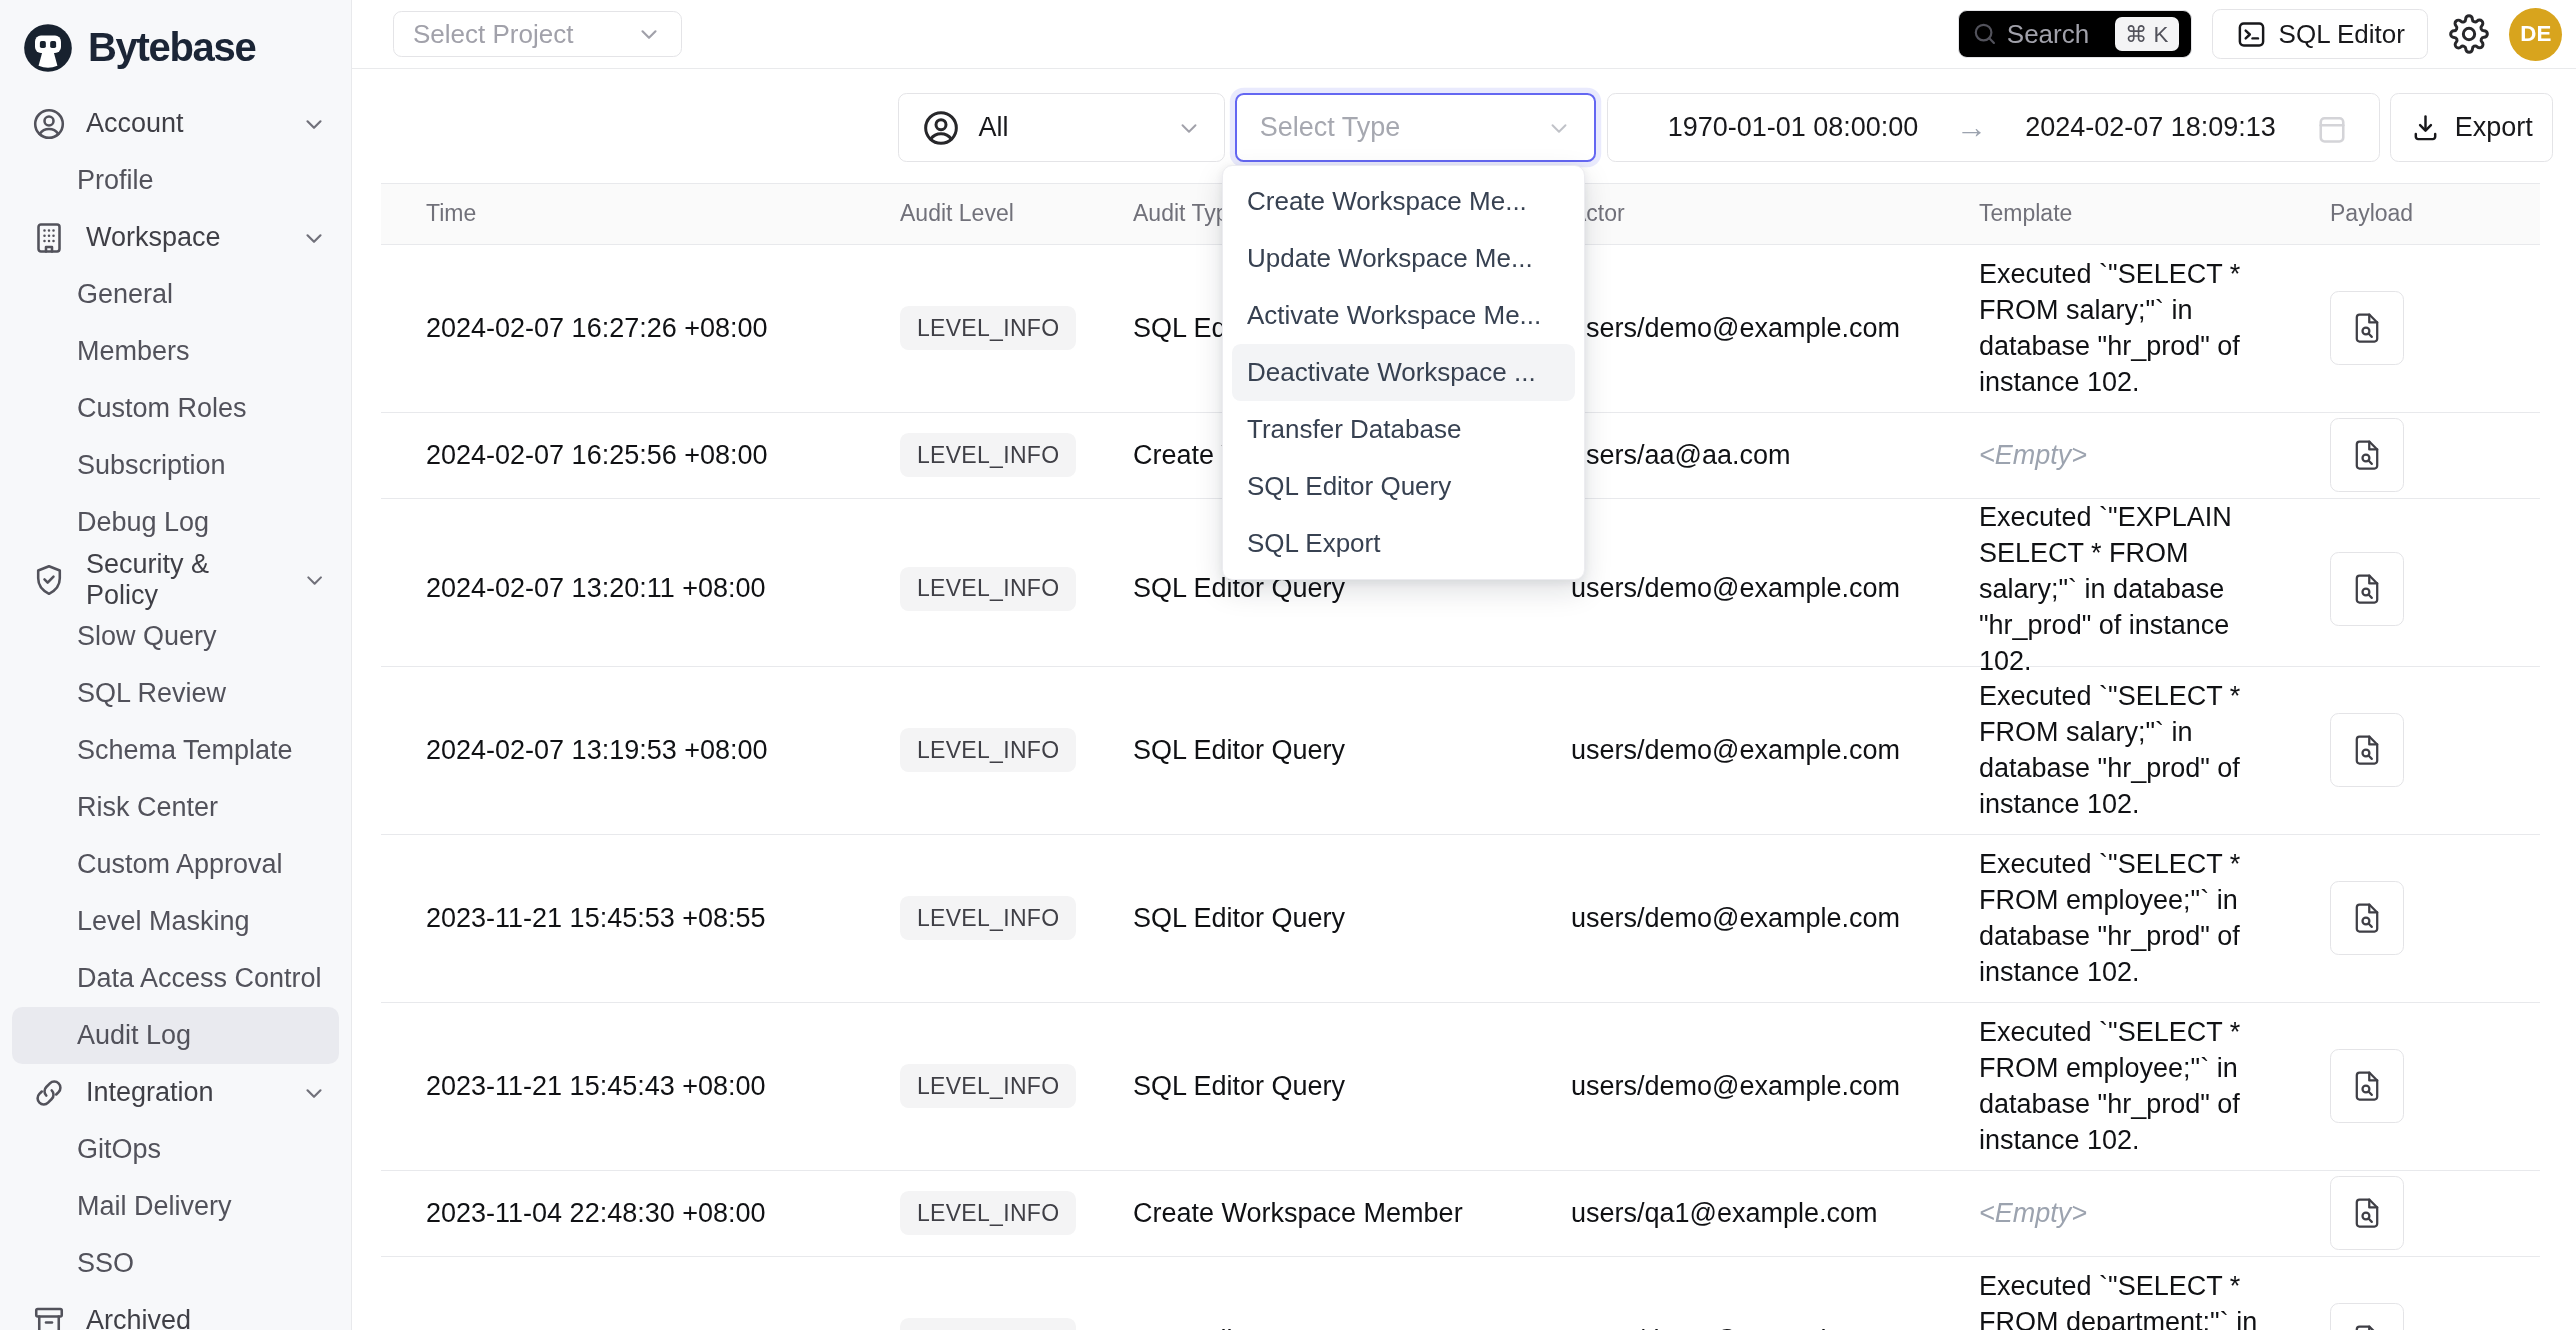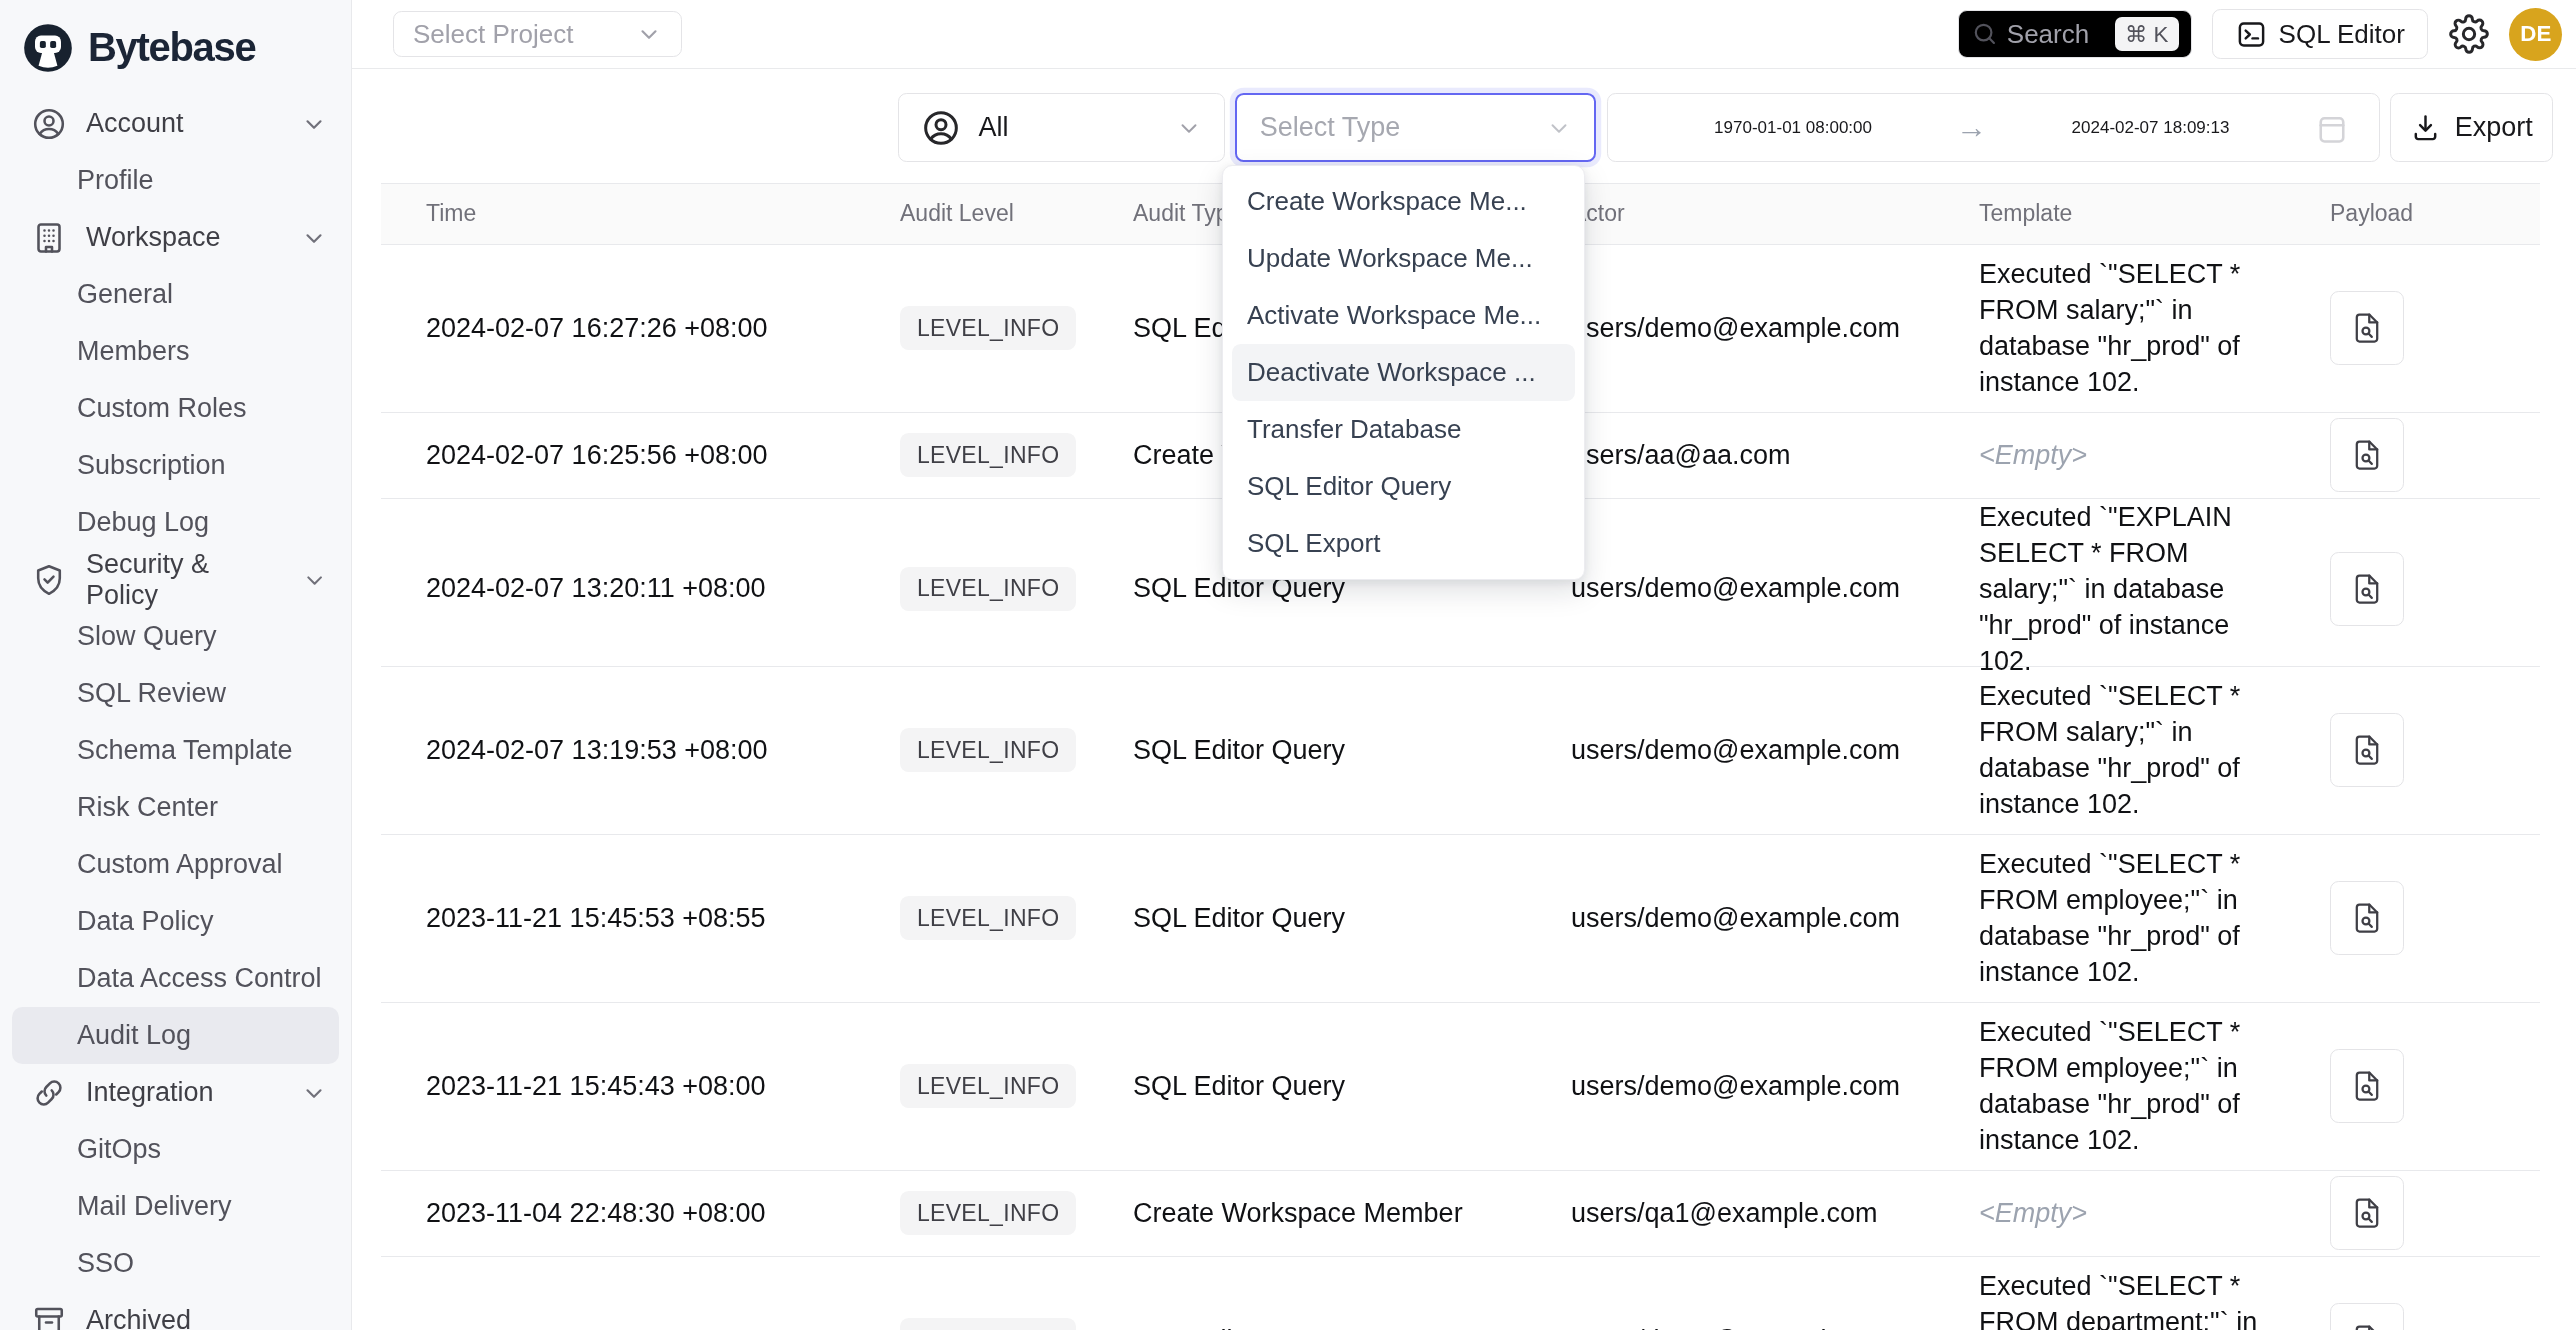--- a/index.html
+++ b/index.html
@@ -32,21 +32,21 @@
   .avatar { width:53px; height:53px; border-radius:50%; background:#d8a41d; color:#fff; font-size:22.3px; font-weight:700; display:flex; align-items:center; justify-content:center; cursor:pointer; }
 
   
   .filterbar { display:flex; align-items:center; justify-content:flex-end; gap:10.3px; margin:24px 23px 0 0; flex-shrink:0; }
   .fbox { height:69px; border:1.7px solid #e4e4e7; border-radius:8.6px; background:#fff; display:flex; align-items:center; font-size:27px; color:#18181b; cursor:pointer; }
   .actor-filter { width:327px; padding:0 22.3px; gap:17px; }
   .actor-filter .chev { margin-left:auto; color:#a1a1aa; }
   .type-filter { width:361px; padding:0 22.3px; border:2.6px solid #6467f2; box-shadow:0 0 0 5.2px rgba(100,103,242,0.14); color:#a6a8b0; justify-content:space-between; }
   .type-filter .chev { color:#c0c2c8; }
   .daterange { width:773px; padding:0 29px; cursor:default; }
-  .dr-val { flex:1; text-align:center; font-size:17px; color:#18181b; white-space:nowrap; }
+  .dr-val { flex:1; text-align:center; font-size:27px; color:#18181b; white-space:nowrap; }
   .dr-arrow { color:#9ca3af; font-size:31px; padding:0 6.9px; }
   .cal-ico { color:#d4d4d8; margin-left:6.9px; }
   .export-btn { width:163px; justify-content:center; gap:13.7px; font-weight:500; }
 
   
   .audit-table { margin:20.6px 36px 0 29px; }
   .thead, .trow { display:grid; grid-template-columns:485px 241px 438px 408px 344px 241px; align-items:center; }
   .thead { height:62px; background:#fafafa; border-top:1.7px solid #e8e9ec; border-bottom:1.7px solid #e8e9ec; color:#71717a; font-size:23px; font-weight:500; }
   .th-time, .td-time { padding-left:45px; }
   .th-level, .td-level { padding-left:34px; }
@@ -183,21 +183,21 @@
           <span>Risk Center</span>
 
         </div>
         <div class="nav-item">
 
           <span>Custom Approval</span>
 
         </div>
         <div class="nav-item">
 
-          <span>Data Policy</span>
+          <span>Level Masking</span>
 
         </div>
         <div class="nav-item">
 
           <span>Data Access Control</span>
 
         </div>
         <div class="nav-item selected">
 
           <span>Audit Log</span>

